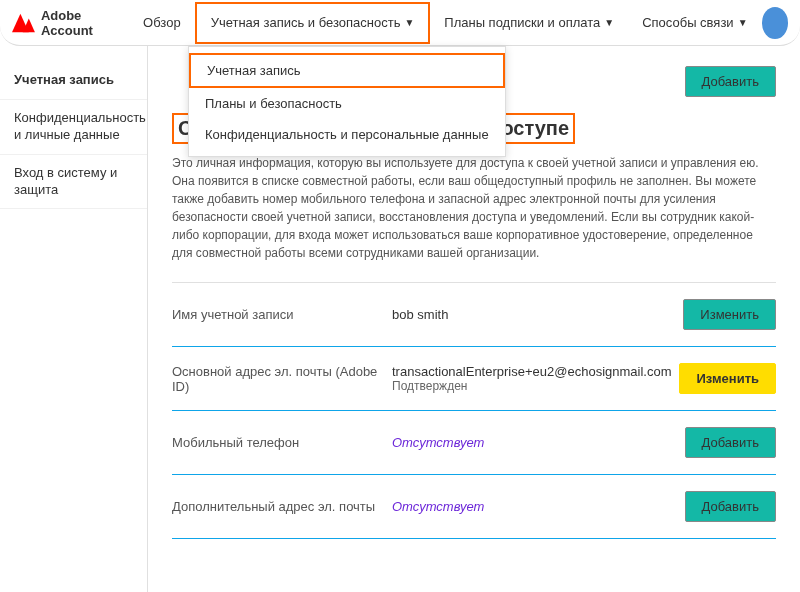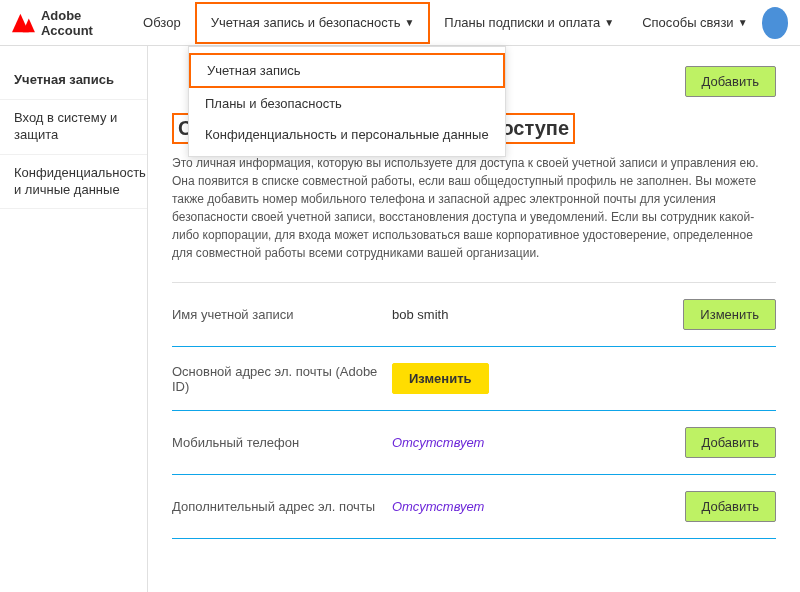--- a/index.html
+++ b/index.html
@@ -7,20 +7,21 @@
 
     
     .top-nav {
       display: flex;
       align-items: center;
       height: 46px;
       background: #fff;
       border-bottom: 1px solid #ddd;
       padding: 0 12px;
       gap: 0;
+      border-radius: 20px;
     }
     .adobe-logo {
       display: flex;
       align-items: center;
       gap: 6px;
       margin-right: 10px;
     }
     .adobe-logo-icon {
       width: 28px;
       height: 22px;
@@ -168,21 +169,21 @@
       font-style: italic;
     }
     .info-value .verified {
       font-size: 12px;
       color: #666;
       display: block;
     }
     .btn {
       padding: 7px 16px;
       border: 1px solid #888;
-      background: #bef264;
+      background: #14b8a6;
       color: #333;
       font-size: 13px;
       cursor: pointer;
       border-radius: 2px;
       white-space: nowrap;
     }
     .btn.highlight {
       background: #ffdd00;
       border-color: #ffdd00;
       color: #333;
@@ -235,24 +236,24 @@
   </div>
 </div>
 
 <div class="main-layout">
 
   <div class="sidebar">
     <div class="sidebar-item active">
       <span>Учетная запись</span>
     </div>
     <div class="sidebar-item">
+      <span>Конфиденциальность и личные данные</span>
+    </div>
+    <div class="sidebar-item">
       <span>Вход в систему и защита</span>
-    </div>
-    <div class="sidebar-item">
-      <span>Конфиденциальность и личные данные</span>
     </div>
   </div>
 
   <div class="content">
     
     <div class="header-row">
       <button class="btn">Добавить</button>
     </div>
 
     
@@ -265,20 +266,24 @@
     <div class="info-table">
 
       <div class="info-row">
         <div class="info-label">Имя учетной записи</div>
         <div class="info-value">bob smith</div>
         <button class="btn">Изменить</button>
       </div>
 
       <div class="info-row">
         <div class="info-label">Основной адрес эл. почты (Adobe ID)</div>
+        <div class="info-value">
+          <span>transactionalEnterprise+eu2@echosignmail.com</span>
+          <span class="verified">Подтвержден</span>
+        </div>
         <button class="btn highlight">Изменить</button>
       </div>
 
       <div class="info-row">
         <div class="info-label">Мобильный телефон</div>
         <div class="info-value empty">Отсутствует</div>
         <button class="btn">Добавить</button>
       </div>
 
       <div class="info-row">

